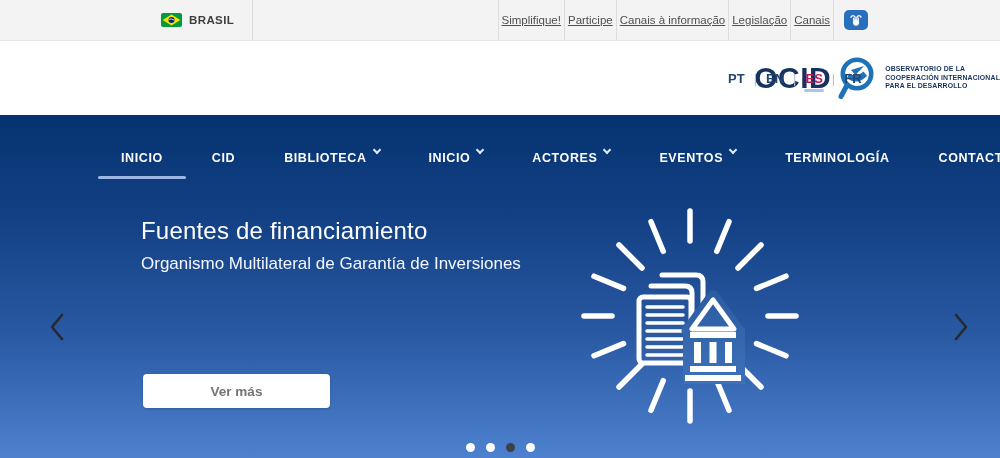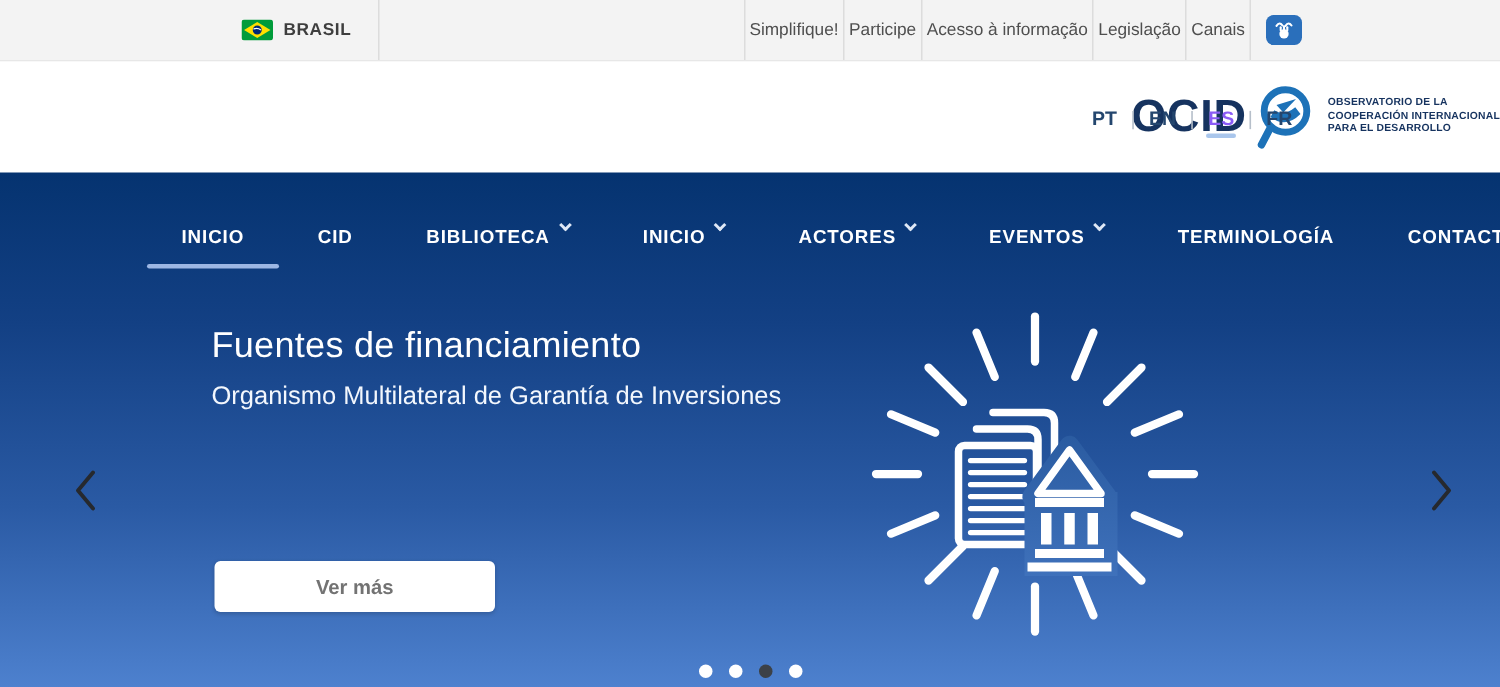--- a/index.html
+++ b/index.html
@@ -13,42 +13,42 @@
   
   .topbar {
     height:41px; background:#f3f3f3; border-bottom:1px solid #e7e7e7;
     display:flex; align-items:stretch; font-size:11.5px; color:#4f4f4f;
   }
   .tb-left { display:flex; align-items:center; gap:7px; margin-left:161px; padding-right:18px; border-right:1px solid #dcdcdc; }
   .tb-brand { font-weight:700; color:#3e3e3e; letter-spacing:.4px; cursor:pointer; }
   .tb-right { margin-left:auto; margin-right:132px; display:flex; align-items:stretch; }
   .tb-link {
     display:flex; align-items:center; padding:0 3px; border-left:1px solid #dcdcdc;
-    cursor:pointer; white-space:nowrap; color:#4f4f4f;
+    cursor:pointer; white-space:nowrap; color:#4f4f4f;text-decoration:underline;
   }
   .tb-access-wrap { display:flex; align-items:center; border-left:1px solid #dcdcdc; padding-left:10px; }
   .tb-access {
     width:24px; height:20px; background:#2a6fbb; border:none; border-radius:5px;
     display:flex; align-items:center; justify-content:center; cursor:pointer; padding:0;
   }
 
   
   .header { height:74px; background:#fff; position:relative; display:flex; align-items:center;justify-content:flex-end; }
   .logo { display:flex; align-items:center; margin-left:140px; gap:5px; cursor:pointer; }
   .logo-acronym { font-size:30px; font-weight:800; color:#16335f; letter-spacing:.5px; line-height:1; }
   .logo-text { display:flex; flex-direction:column; font-size:6.9px; font-weight:700; color:#16335f; line-height:8.7px; letter-spacing:.15px; margin-left:2px; }
   .search {
     position:absolute; left:433px; top:47px; width:262px; height:30px;
     background:#edf1f8; border:none; border-radius:4px; padding:0 13px;
     font-size:13.5px; color:#333; outline:none; font-family:"Liberation Sans",sans-serif;
   }
   .search::placeholder { color:#a2aab8; }
   .langs { position:absolute; left:728px; top:0; height:74px; display:flex; align-items:center; gap:9px; font-size:13px; font-weight:600; color:#24466e; }
   .lang { cursor:pointer; position:relative; }
-  .lang.active { color:#8b5cf6; }
+  .lang.active { color:#be185d; }
   .lang.active::after { content:""; position:absolute; left:-1px; right:-1px; bottom:-6px; height:3px; background:#a9c6ec; border-radius:2px; }
   .lang-sep { color:#b6bfca; font-weight:400; }
 
   
   .blue {
     position:relative; height:359px;
     background:linear-gradient(180deg,#053370 0%,#134084 28%,#2a5aa4 62%,#5286d4 100%);
   }
   .nav { display:flex; gap:49px; padding-left:121px; height:50px; align-items:center; }
   .nav-item {
@@ -87,21 +87,21 @@
         <polygon points="10.5,1.6 19.3,7 10.5,12.4 1.7,7" fill="#fedf00"></polygon>
         <circle cx="10.5" cy="7" r="3" fill="#002776"></circle>
         <path d="M8 6.4 q2.6 -1.1 5 .6" stroke="#fff" stroke-width=".8" fill="none"></path>
       </svg>
     </span>
     <span class="tb-brand">BRASIL</span>
   </div>
   <div class="tb-right">
     <a class="tb-link">Simplifique!</a>
     <a class="tb-link">Participe</a>
-    <a class="tb-link">Acesso à informação</a>
+    <a class="tb-link">Canais à informação</a>
     <a class="tb-link">Legislação</a>
     <a class="tb-link">Canais</a>
     <span class="tb-access-wrap">
       <button class="tb-access">
         <span style="display:flex">
           <svg width="14" height="13" viewBox="0 0 14 13">
             <path d="M2 3.2 q2 -3 4 -.2" stroke="#fff" stroke-width="1.4" fill="none" stroke-linecap="round"></path>
             <path d="M8 3.2 q2 -3 4 -.2" stroke="#fff" stroke-width="1.4" fill="none" stroke-linecap="round"></path>
             <circle cx="7" cy="8.6" r="3.1" fill="#fff"></circle>
             <line x1="4.8" y1="6.2" x2="4.8" y2="4.2" stroke="#fff" stroke-width="1.4" stroke-linecap="round"></line>

